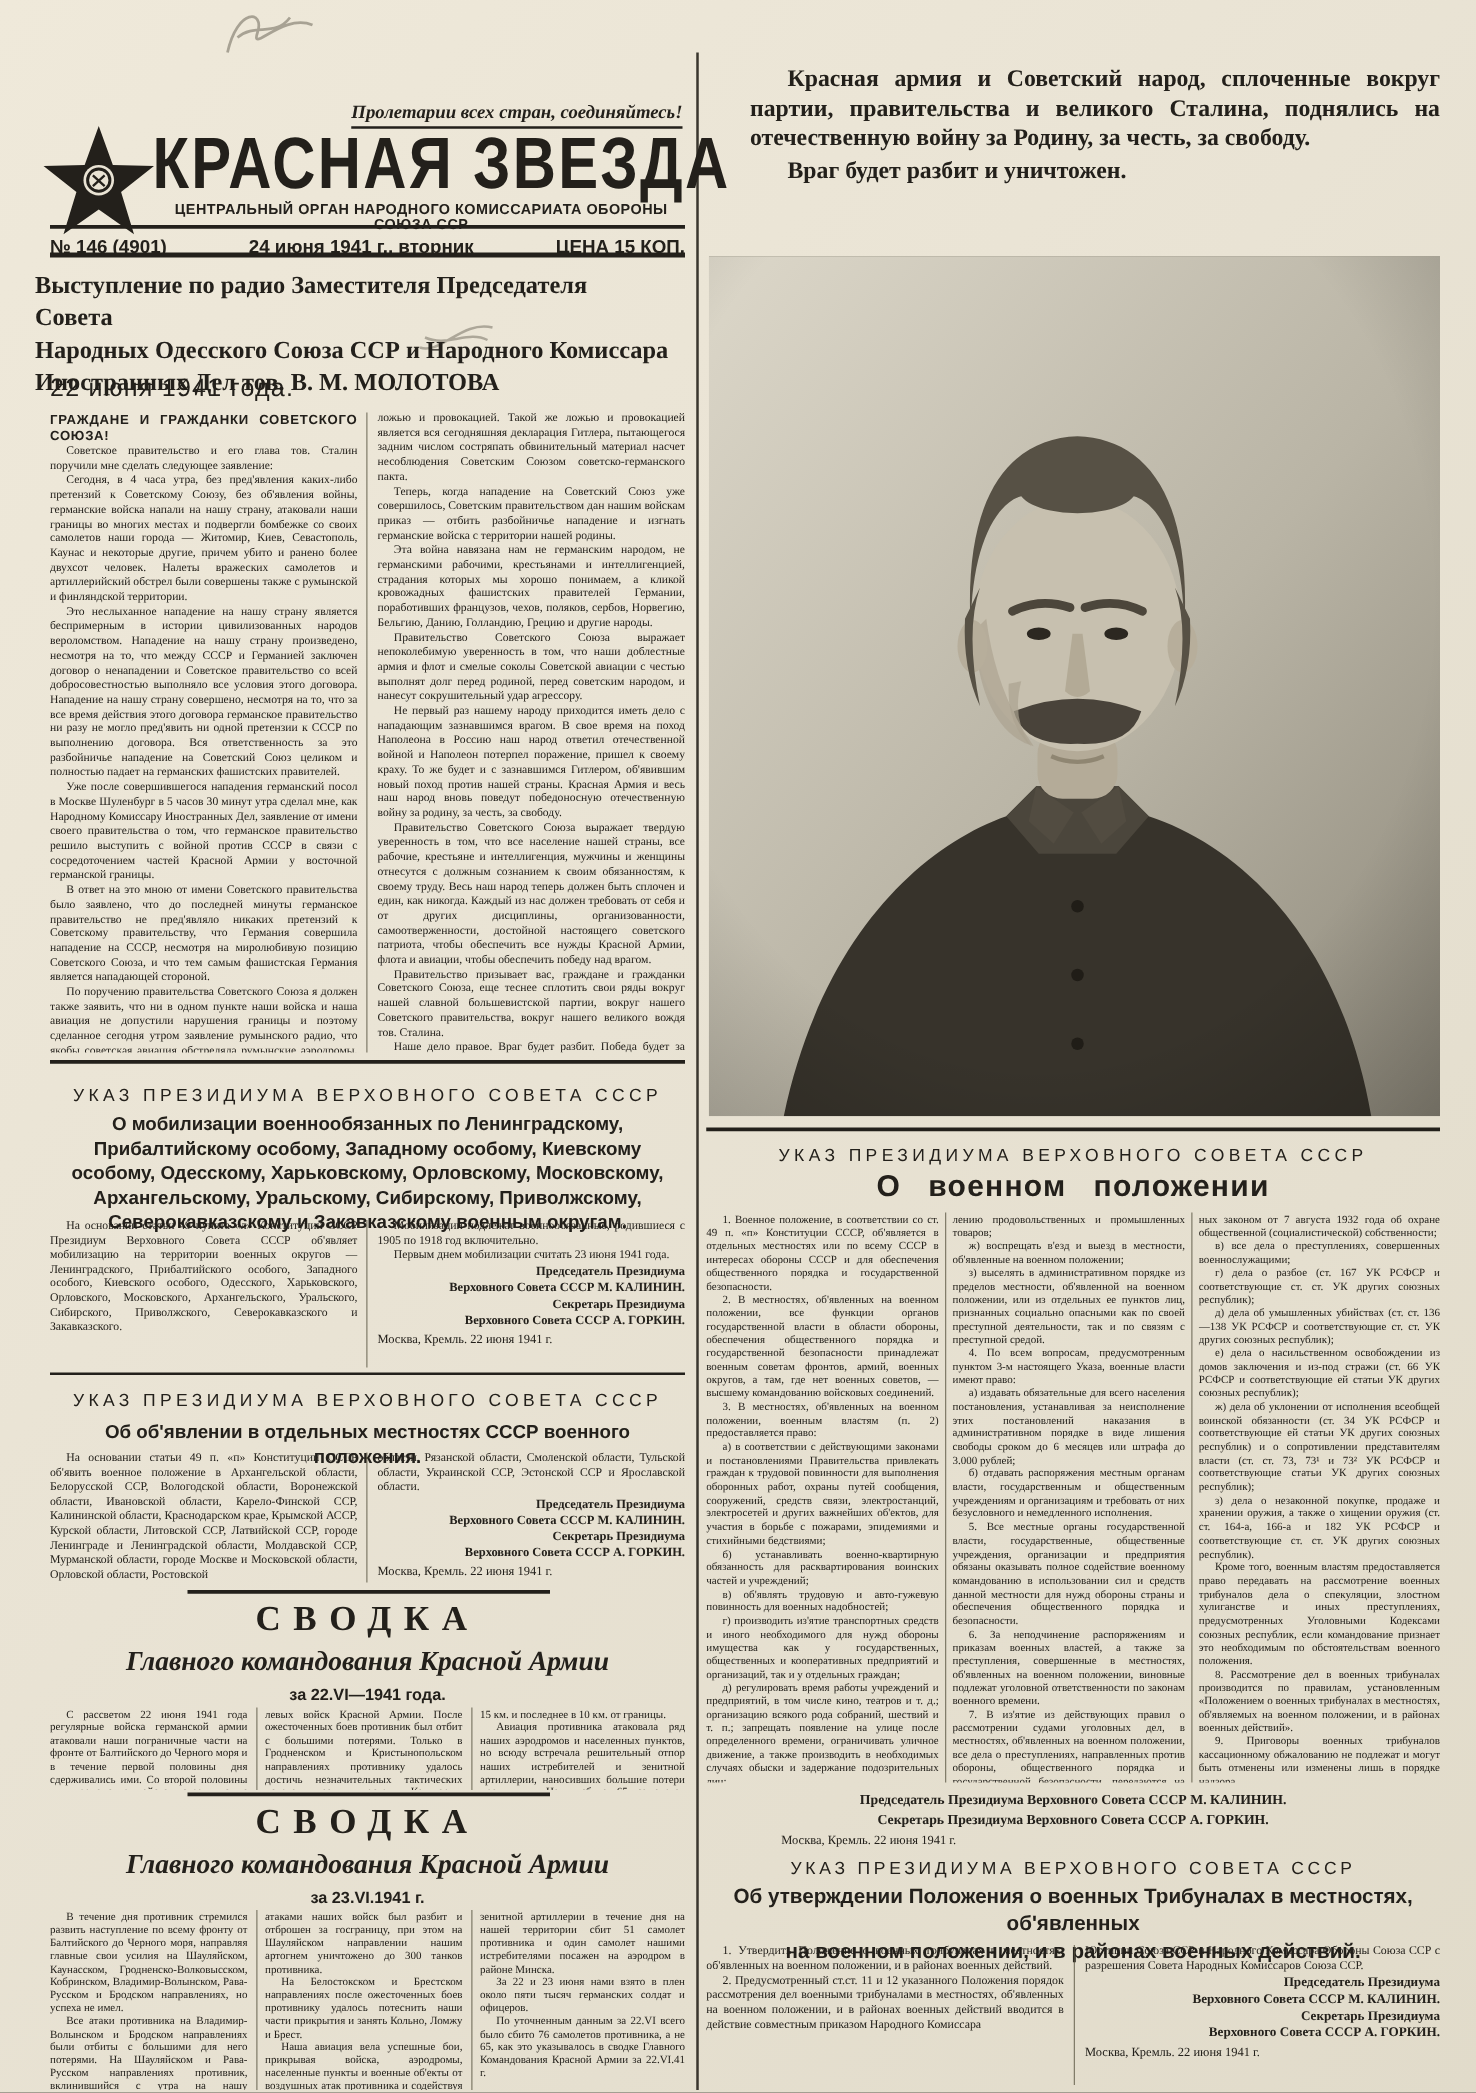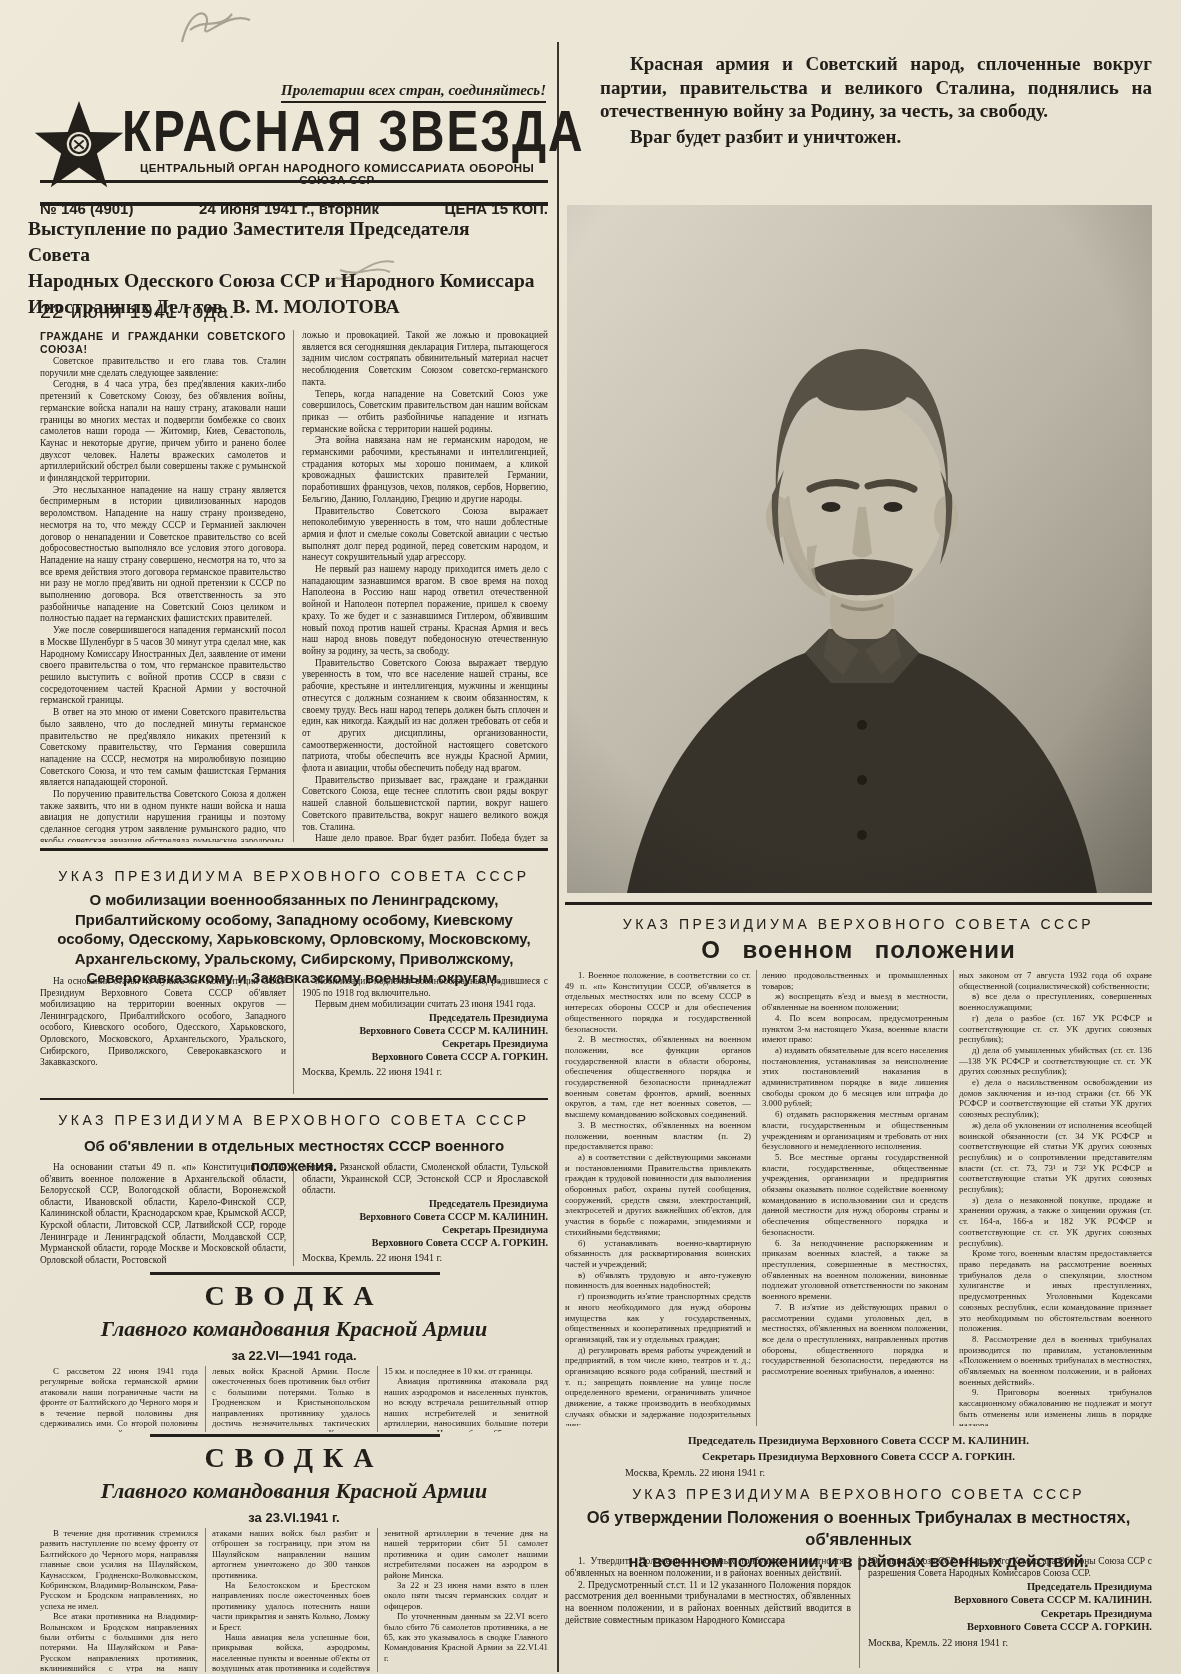--- a/index.html
+++ b/index.html
@@ -15,21 +15,21 @@
   #masthead{position:absolute;left:40px;top:46px;width:508px;height:156px;}
   #slogan{position:absolute;right:2px;top:36px;font:italic bold 15px "Liberation Serif",serif;
           border-bottom:2px solid #23201b;padding-bottom:2px;}
   #star{position:absolute;left:-8px;top:52px;width:94px;height:96px;}
   #paper-title{position:absolute;left:82px;top:56px;font-family:"Liberation Sans",sans-serif;
           font-weight:bold;font-size:52px;line-height:52px;letter-spacing:2px;white-space:nowrap;
           transform:scaleX(.92) scaleY(1.12);transform-origin:left top;}
   #paper-subtitle{position:absolute;left:86px;top:116px;width:422px;text-align:center;
           font:bold 11.5px "Liberation Sans",sans-serif;letter-spacing:.4px;}
   #issue-bar{position:absolute;left:0;top:134px;width:100%;border-top:3px solid #23201b;
-          padding-top:17px;display:flex;justify-content:space-between;
+          padding-top:6px;display:flex;justify-content:space-between;
           font:bold 15px "Liberation Sans",sans-serif;}
 
   
   #banner{position:absolute;left:600px;top:52px;width:552px;
           font:bold 19px/23.5px "Liberation Serif",serif;text-align:justify;}
   #banner p{margin:0 0 2px 0;text-indent:30px;}
 
   
   #mol-head{position:absolute;left:28px;top:216px;width:508px;text-align:left;
           font:bold 19.5px/26px "Liberation Serif",serif;}
@@ -323,20 +323,21 @@
         <p class="para">а) в соответствии с действующими законами и постановлениями Правительства привлекать граждан к трудовой повинности для выполнения оборонных работ, охраны путей сообщения, сооружений, средств связи, электростанций, электросетей и других важнейших об'ектов, для участия в борьбе с пожарами, эпидемиями и стихийными бедствиями;</p>
         <p class="para">б) устанавливать военно-квартирную обязанность для расквартирования воинских частей и учреждений;</p>
         <p class="para">в) об'являть трудовую и авто-гужевую повинность для военных надобностей;</p>
         <p class="para">г) производить из'ятие транспортных средств и иного необходимого для нужд обороны имущества как у государственных, общественных и кооперативных предприятий и организаций, так и у отдельных граждан;</p>
         <p class="para">д) регулировать время работы учреждений и предприятий, в том числе кино, театров и т. д.; организацию всякого рода собраний, шествий и т. п.; запрещать появление на улице после определенного времени, ограничивать уличное движение, а также производить в необходимых случаях обыски и задержание подозрительных лиц;</p>
       </div>
     <div class="colline" style="left:191px;"></div>
     <div class="rcol rc2" data-cont="">
         <p class="para">лению продовольственных и промышленных товаров;</p>
         <p class="para">ж) воспрещать в'езд и выезд в местности, об'явленные на военном положении;</p>
+        <p class="para">з) выселять в административном порядке из пределов местности, об'явленной на военном положении, или из отдельных ее пунктов лиц, признанных социально опасными как по своей преступной деятельности, так и по связям с преступной средой.</p>
         <p class="para">4. По всем вопросам, предусмотренным пунктом 3-м настоящего Указа, военные власти имеют право:</p>
         <p class="para">а) издавать обязательные для всего населения постановления, устанавливая за неисполнение этих постановлений наказания в административном порядке в виде лишения свободы сроком до 6 месяцев или штрафа до 3.000 рублей;</p>
         <p class="para">б) отдавать распоряжения местным органам власти, государственным и общественным учреждениям и организациям и требовать от них безусловного и немедленного исполнения.</p>
         <p class="para">5. Все местные органы государственной власти, государственные, общественные учреждения, организации и предприятия обязаны оказывать полное содействие военному командованию в использовании сил и средств данной местности для нужд обороны страны и обеспечения общественного порядка и безопасности.</p>
         <p class="para">6. За неподчинение распоряжениям и приказам военных властей, а также за преступления, совершенные в местностях, об'явленных на военном положении, виновные подлежат уголовной ответственности по законам военного времени.</p>
         <p class="para">7. В из'ятие из действующих правил о рассмотрении судами уголовных дел, в местностях, об'явленных на военном положении, все дела о преступлениях, направленных против обороны, общественного порядка и государственной безопасности, передаются на рассмотрение военных трибуналов, а именно:</p>
       </div>
     <div class="colline" style="left:388px;"></div>
     <div class="rcol rc3" data-cont="">
         <p class="para">ных законом от 7 августа 1932 года об охране общественной (социалистической) собственности;</p>

